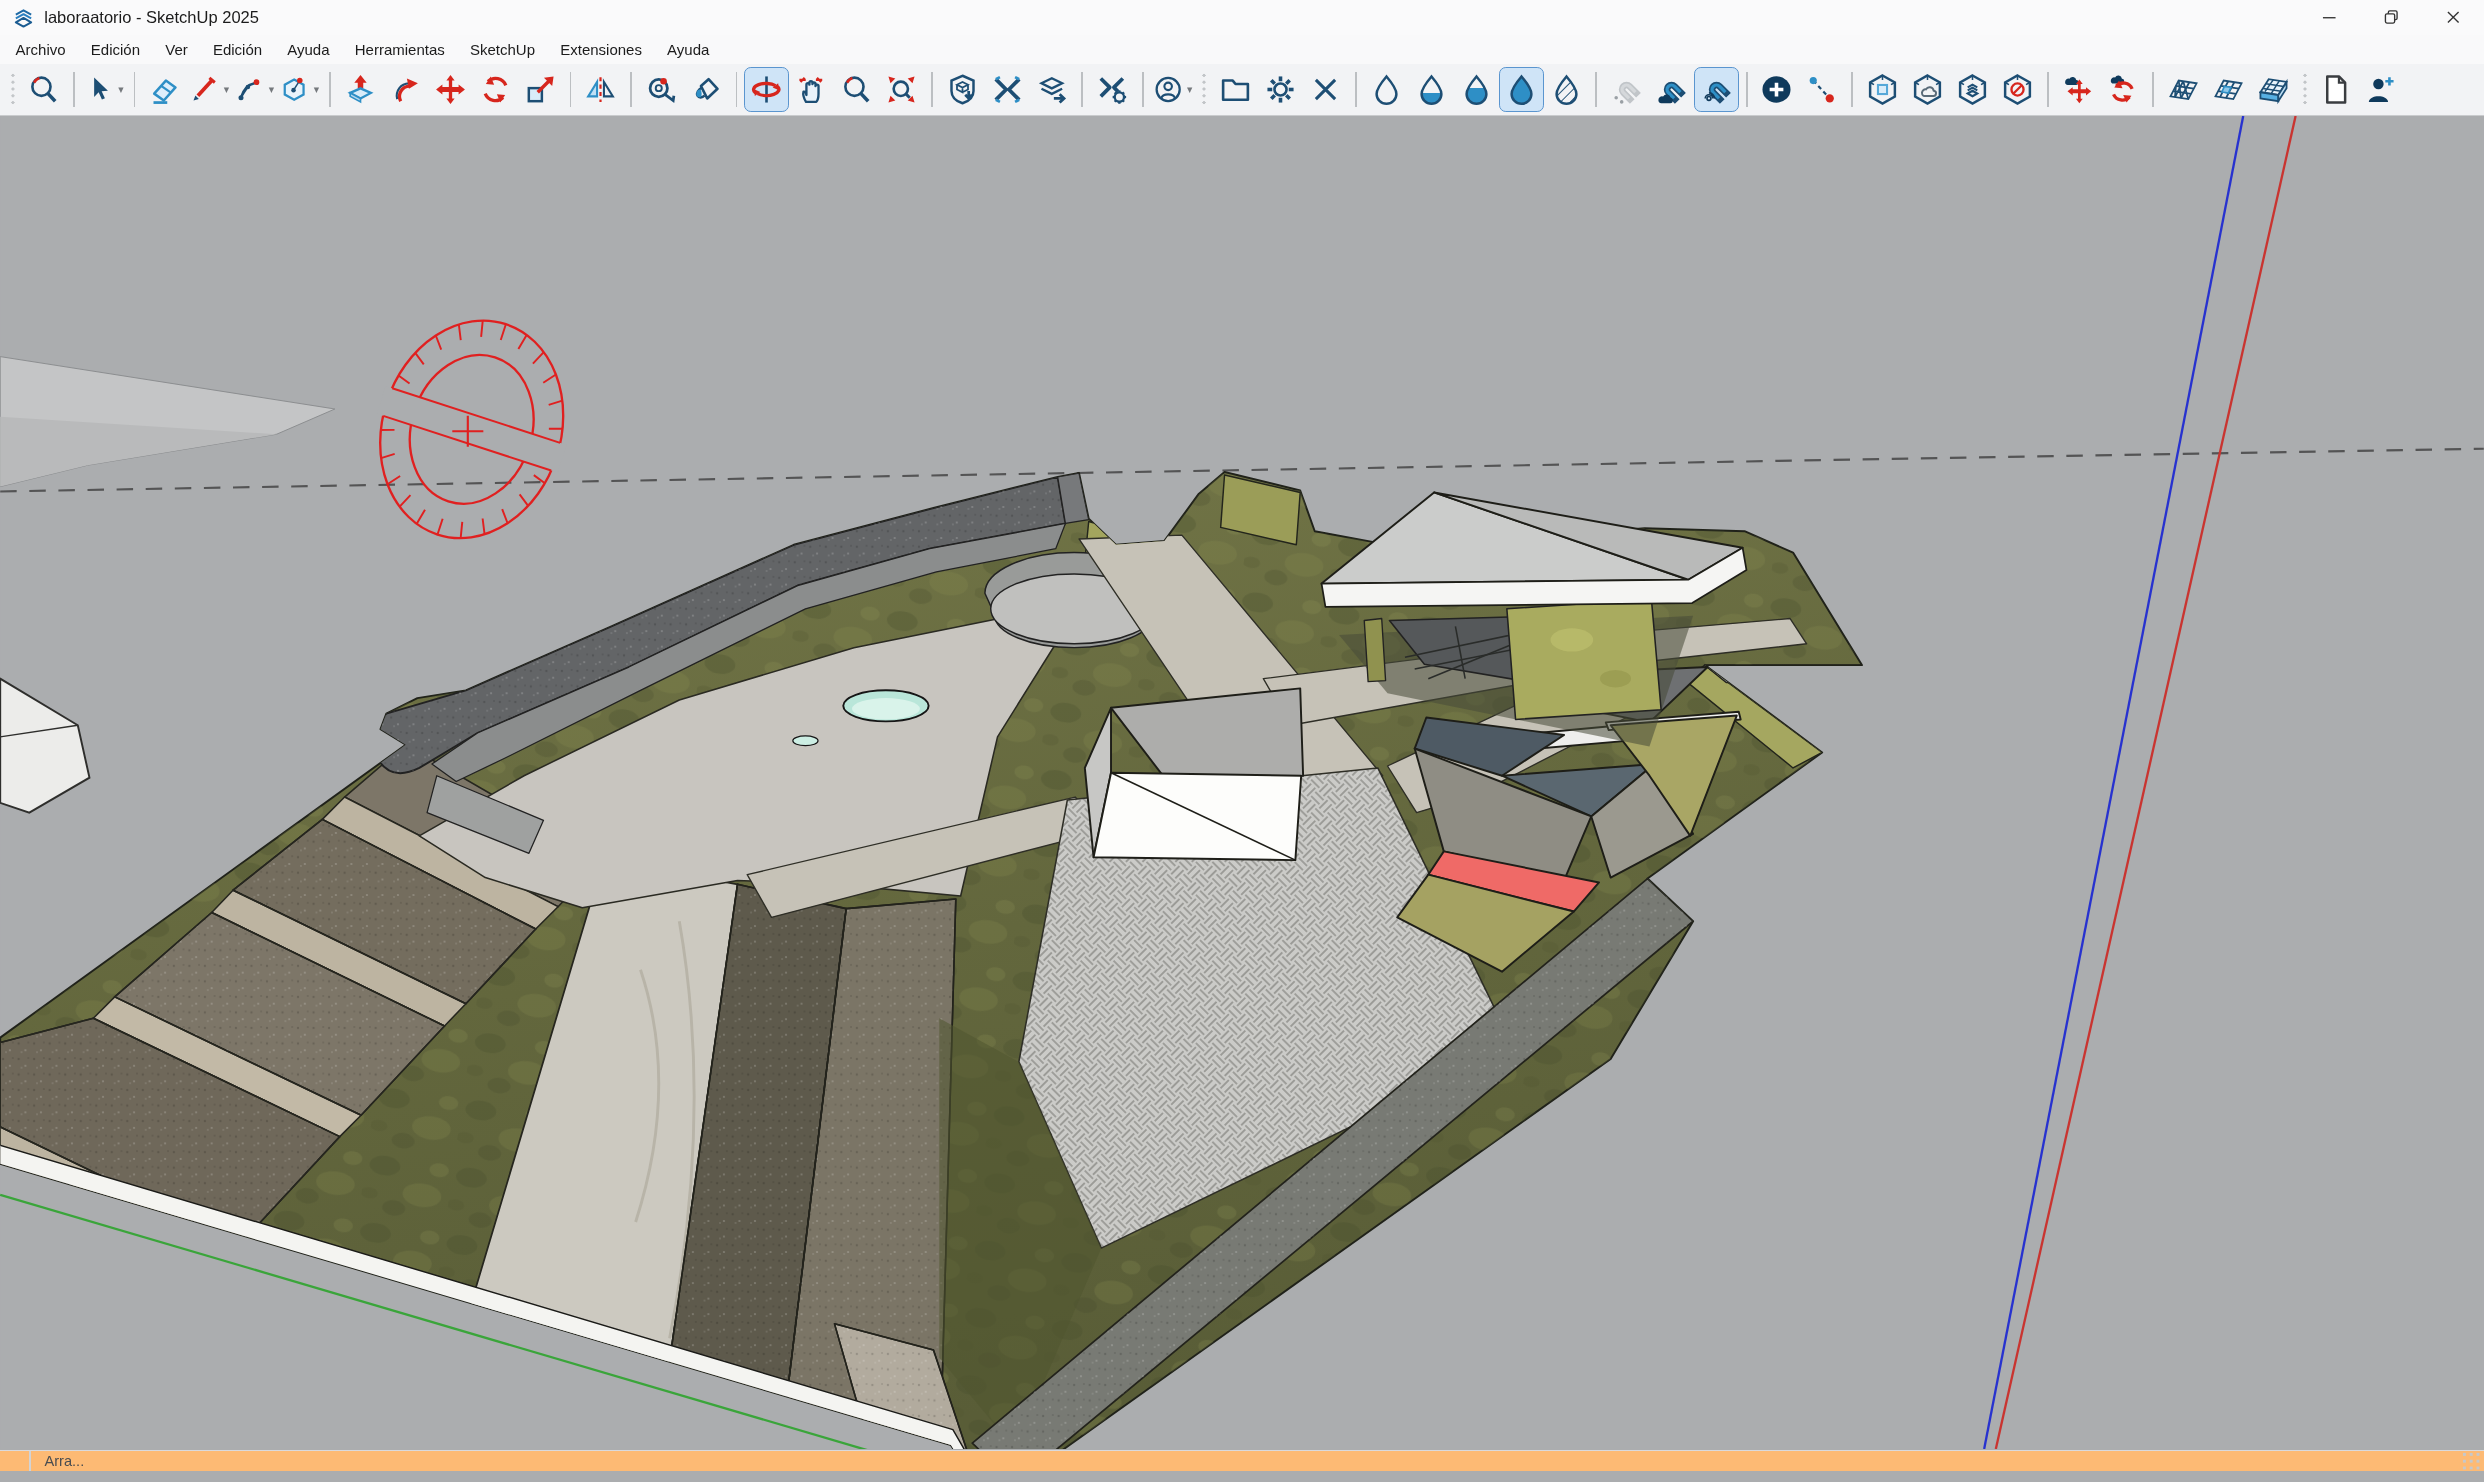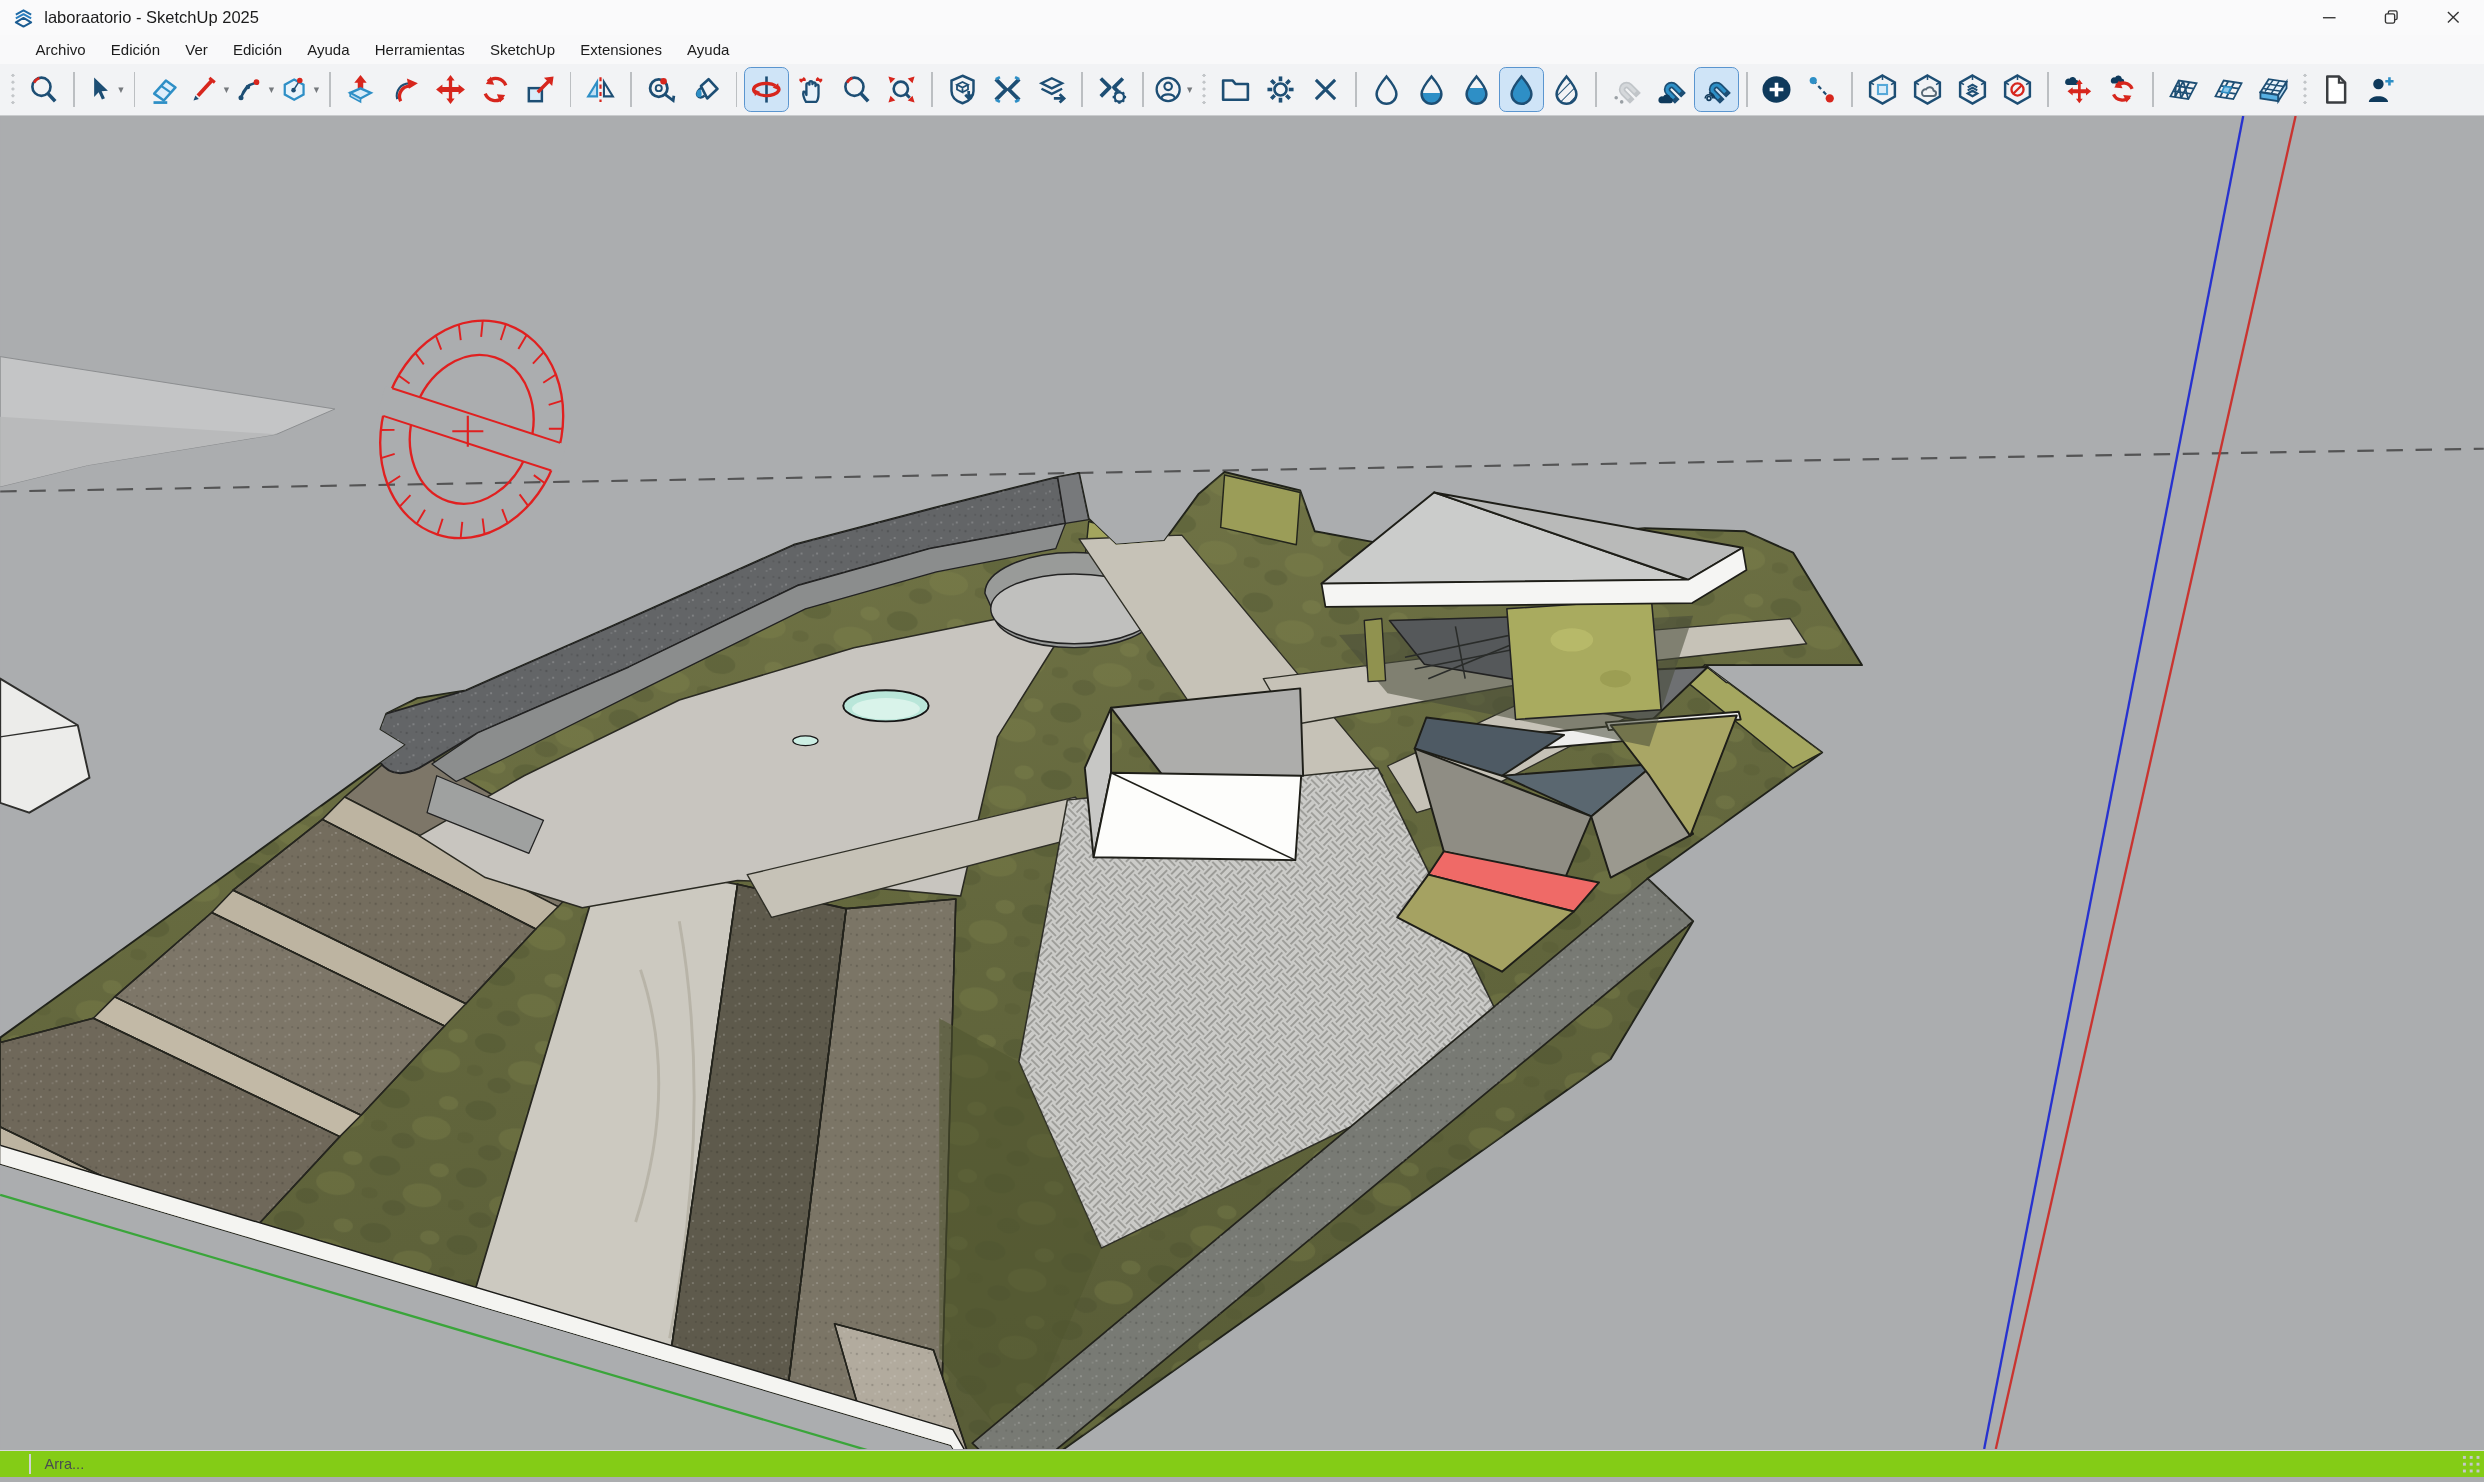--- a/index.html
+++ b/index.html
@@ -9,40 +9,40 @@
   .titlebar{position:absolute;left:0;top:0;width:2484px;height:35px;background:#fafafb;
             display:flex;align-items:center;border-bottom:5px solid #6d28d9;}
   .tlogo{width:23px;height:23px;margin:0 9.7px 0 11.6px;flex:0 0 auto;}
   .ttext{font-size:16.5px;color:#1b1b1b;}
   .winbtns{margin-left:auto;display:flex;height:100%;}
   .wbtn{width:62px;height:100%;display:flex;align-items:center;justify-content:center;
         background:transparent;border:0;padding:0;}
   .wbtn svg{width:16.5px;height:16.5px;stroke:#333;stroke-width:1.4;fill:none;}
   
   .menubar{position:absolute;left:0;top:35px;width:2484px;height:29px;background:#f9f9fa;
-           display:flex;align-items:center;padding-left:23px;box-sizing:border-box;}
+           display:flex;align-items:center;padding-left:3px;box-sizing:border-box;}
   .mitem{font-size:15px;color:#1c1c1c;padding:0 12.6px;line-height:29px;}
   
   .toolbar{position:absolute;left:0;top:64px;width:2484px;height:52px;background:#f2f3f5;
            border-bottom:1px solid #c9cbcd;display:flex;align-items:center;padding-left:3.9px;
            box-sizing:border-box;}
   .tbtn{width:45px;height:45px;border:1.9px solid transparent;background:transparent;border-radius:6.8px;
         display:flex;align-items:center;justify-content:center;padding:0;position:relative;flex:0 0 auto;}
   .tbtn.on{background:#cfe4f7;border-color:#5a95cf;}
   .tbtn .ic{width:33px;height:33px;}
   .dd{font-size:10.7px;color:#75797d;margin-left:1px;width:9.7px;flex:0 0 auto;}
   .tsep{width:1.9px;height:35px;background:#bcbfc2;margin:0 6.8px;flex:0 0 auto;}
   .tgrip{width:5.8px;height:35px;margin:0 5.8px;flex:0 0 auto;
          background-image:radial-gradient(#c2c5c8 1.6px,transparent 1.6px);
          background-size:5.8px 6.8px;}
   
   .viewport{position:absolute;left:0;top:116px;width:2484px;height:1333px;background:#abadaf;}
   .viewport svg{display:block;}
   
-  .statusbar{position:absolute;left:0;top:1450px;width:2484px;height:27px;background:#84cc16;
+  .statusbar{position:absolute;left:0;top:1450px;width:2484px;height:21px;background:#fdba74;
              display:flex;align-items:center;box-sizing:border-box;border-top:1px solid #dadadc;}
   .sdivider{width:1.9px;height:19.4px;background:#d2d3d5;margin-left:29px;}
   .smsg{font-size:14.6px;color:#4a4d50;margin-left:13.6px;}
   .sgrip{margin-left:auto;margin-right:3.9px;width:19.4px;height:19.4px;
          background-image:radial-gradient(#c6c8ca 1.5px,transparent 1.6px);
          background-size:6.8px 6.8px;}
 </style>
 </head>
 <body>
 

